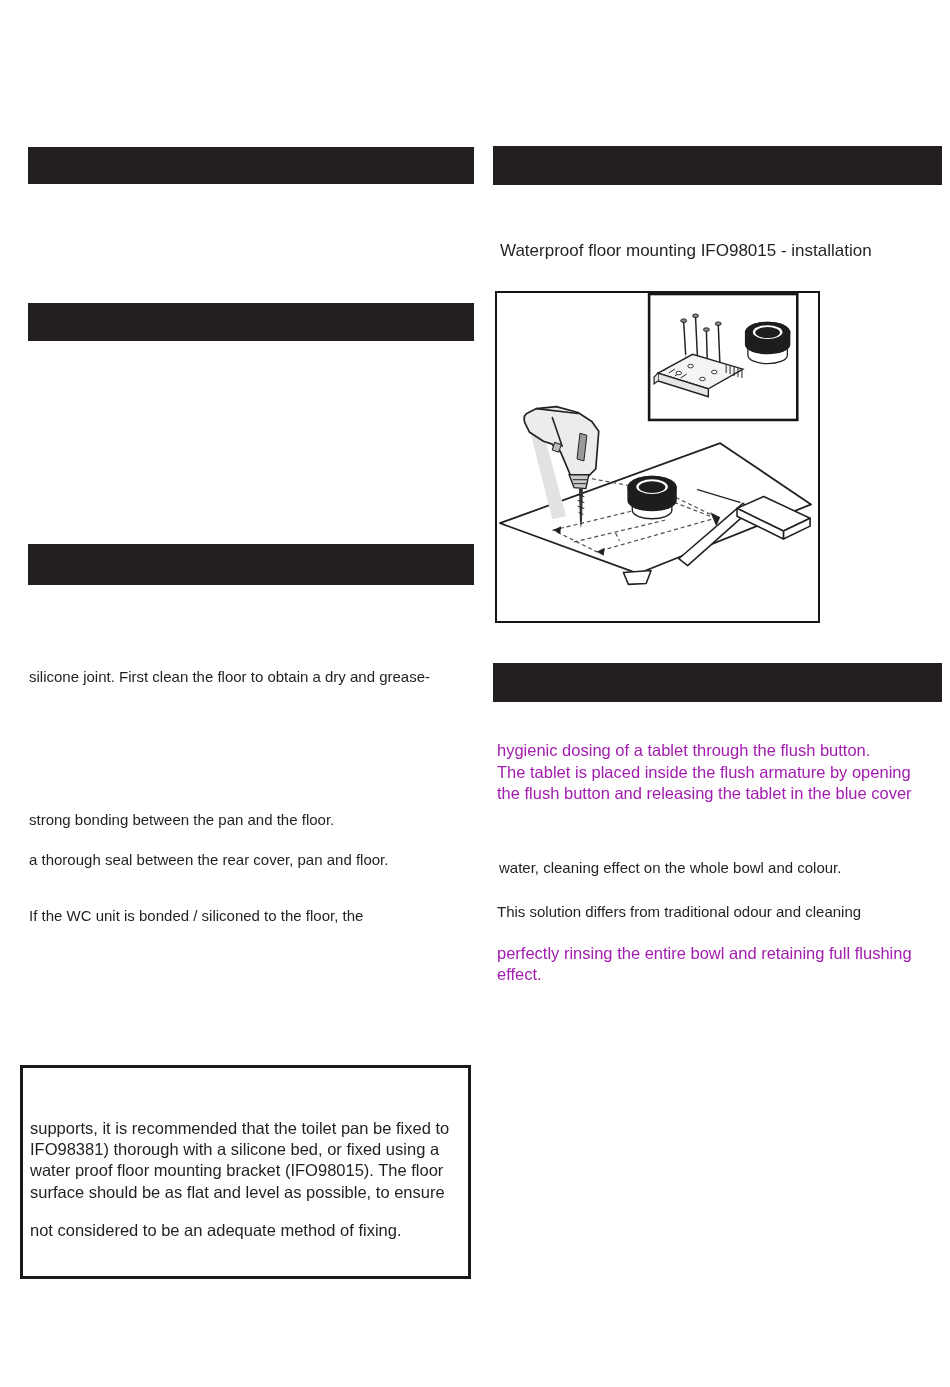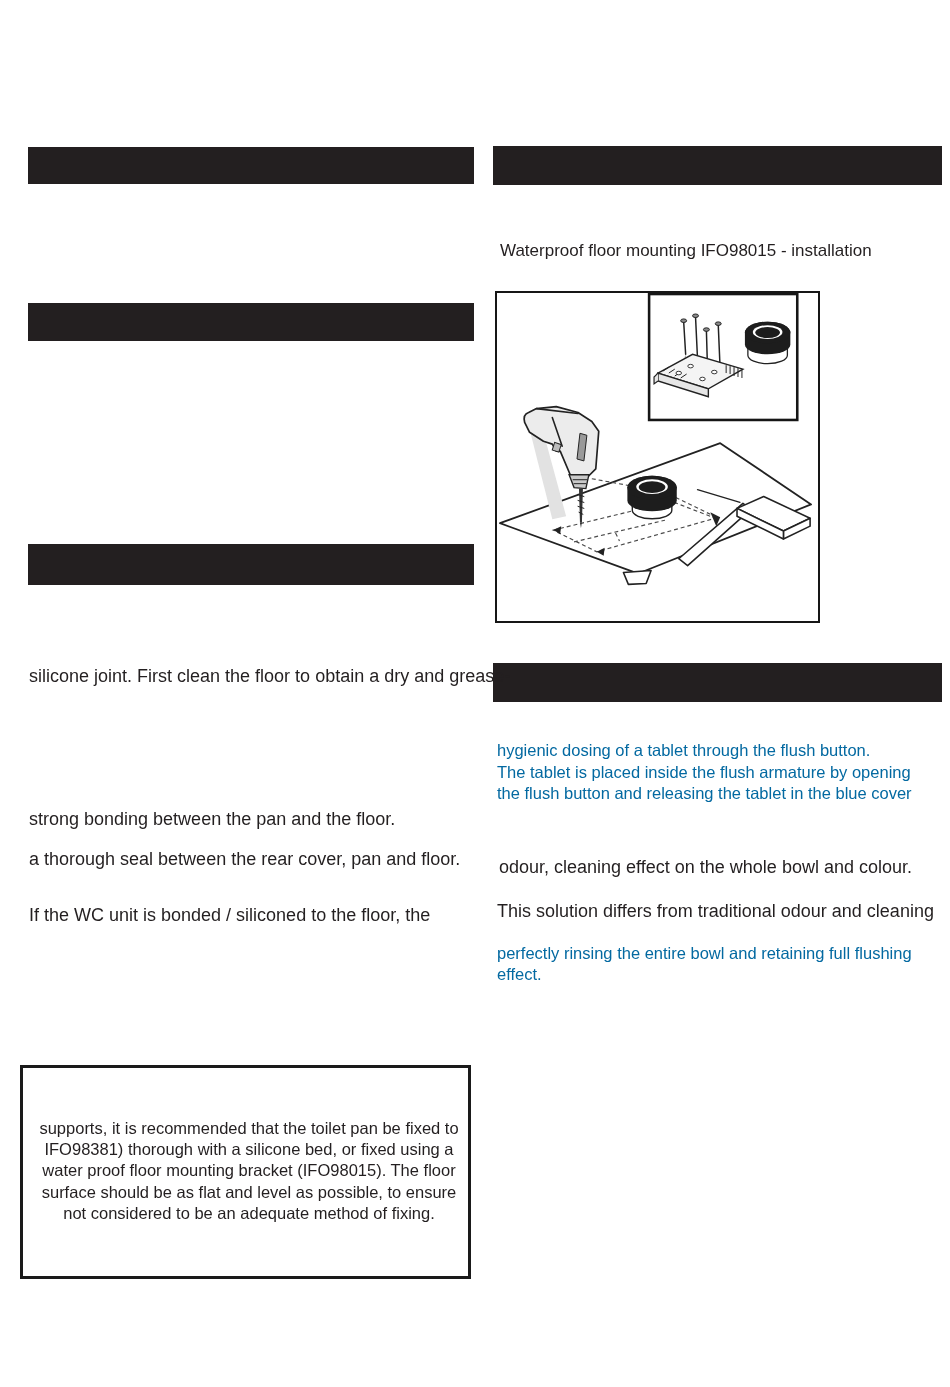--- a/index.html
+++ b/index.html
@@ -1,29 +1,29 @@
 <!DOCTYPE html>
 <html><head>
 <meta charset="utf-8">
 <style>
   html,body{margin:0;padding:0;background:#ffffff;}
   #page{position:relative;width:950px;height:1387px;background:#ffffff;overflow:hidden;
         font-family:Liberation Sans, sans-serif;color:#231f20;}
   .bar{position:absolute;background:#231f20;}
-  .frag{position:absolute;font-size:18px;line-height:21px;white-space:nowrap;color:#231f20;}
-  .para{position:absolute;font-size:16.5px;color:#0369a1;}
+  .frag{position:absolute;font-size:15px;line-height:21px;white-space:nowrap;color:#231f20;}
+  .para{position:absolute;font-size:16.5px;color:#a21caf;}
   .para div{white-space:nowrap;}
   .caption{position:absolute;font-size:17px;white-space:nowrap;color:#231f20;}
   #figure-box{position:absolute;left:495px;top:291px;width:325px;height:332px;
               border:2.6px solid #161616;box-sizing:border-box;background:#fff;}
   #figure-box svg{display:block;width:100%;height:100%;}
   #note-box{position:absolute;left:20px;top:1065px;width:451px;height:214px;
-            border:3px solid #1a1a1a;box-sizing:border-box;padding:50px 0 0 7px;text-align:center;}
+            border:3px solid #1a1a1a;box-sizing:border-box;padding:50px 0 0 7px;}
   #note-box .bl{font-size:16.5px;line-height:21.2px;white-space:nowrap;}
-  #note-box .bl.last{}
+  #note-box .bl.last{margin-top:17px;}
   .ink{stroke:#222;fill:none;stroke-width:1.6;stroke-linejoin:round;stroke-linecap:round;}
   .inkfill{stroke:#222;fill:#ffffff;stroke-width:1.6;stroke-linejoin:round;}
   .dash{stroke:#4a4a4a;fill:none;stroke-width:1.2;stroke-dasharray:4 3;}
 </style>
 </head>
 <body>
 
 <div id="page">
 
   <div class="bar" style="left:28px;top:147px;width:446px;height:37px"></div>
@@ -123,21 +123,21 @@
   <div class="frag" style="left:29px;top:666px">silicone joint. First clean the floor to obtain a dry and grease-</div>
   <div class="frag" style="left:29px;top:809px">strong bonding between the pan and the floor.</div>
   <div class="frag" style="left:29px;top:849px">a thorough seal between the rear cover, pan and floor.</div>
   <div class="frag" style="left:29px;top:905px">If the WC unit is bonded / siliconed to the floor, the</div>
 
   <div class="para" style="left:497px;top:740px;line-height:21.5px">
     <div>hygienic dosing of a tablet through the flush button.</div>
     <div>The tablet is placed inside the flush armature by opening</div>
     <div>the flush button and releasing the tablet in the blue cover</div>
   </div>
-  <div class="frag" style="left:499px;top:857px">odour, cleaning effect on the whole bowl and colour.</div>
+  <div class="frag" style="left:499px;top:857px">water, cleaning effect on the whole bowl and colour.</div>
   <div class="frag" style="left:497px;top:901px">This solution differs from traditional odour and cleaning</div>
   <div class="para" style="left:497px;top:943px;line-height:21px">
     <div>perfectly rinsing the entire bowl and retaining full flushing</div>
     <div>effect.</div>
   </div>
 
   <div id="note-box">
     <div class="bl">supports, it is recommended that the toilet pan be fixed to</div>
     <div class="bl">IFO98381) thorough with a silicone bed, or fixed using a</div>
     <div class="bl">water proof floor mounting bracket (IFO98015). The floor</div>

